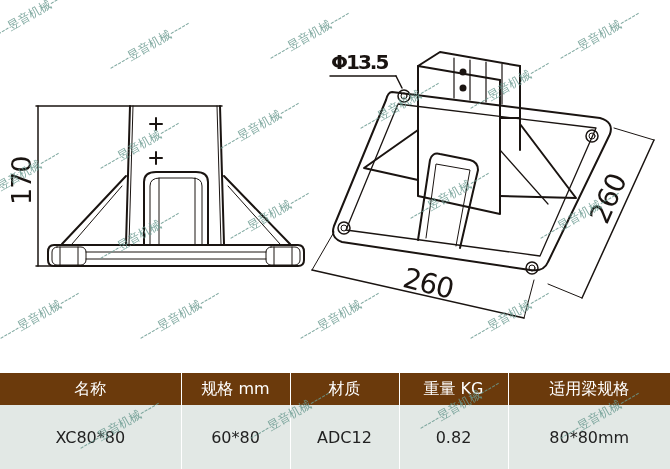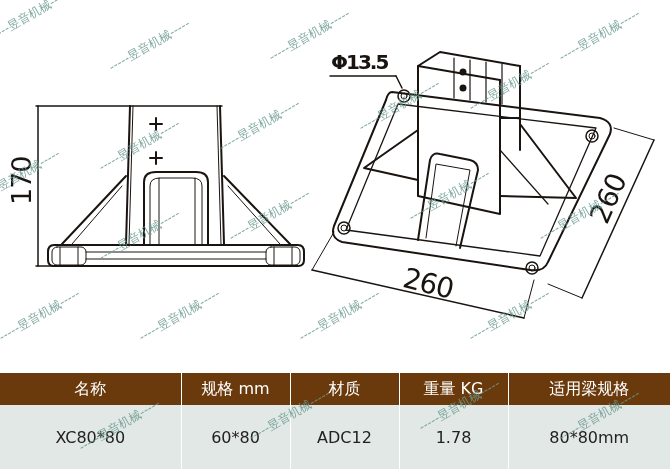--- a/index.html
+++ b/index.html
@@ -169,17 +169,17 @@
       <th>材质</th>
       <th>重量 KG</th>
       <th>适用梁规格</th>
     </tr>
   </thead>
   <tbody>
     <tr>
       <td>XC80*80</td>
       <td>60*80</td>
       <td>ADC12</td>
-      <td>1.78</td>
+      <td>0.82</td>
       <td>80*80mm</td>
     </tr>
   </tbody>
 </table>
 
 </body></html>

